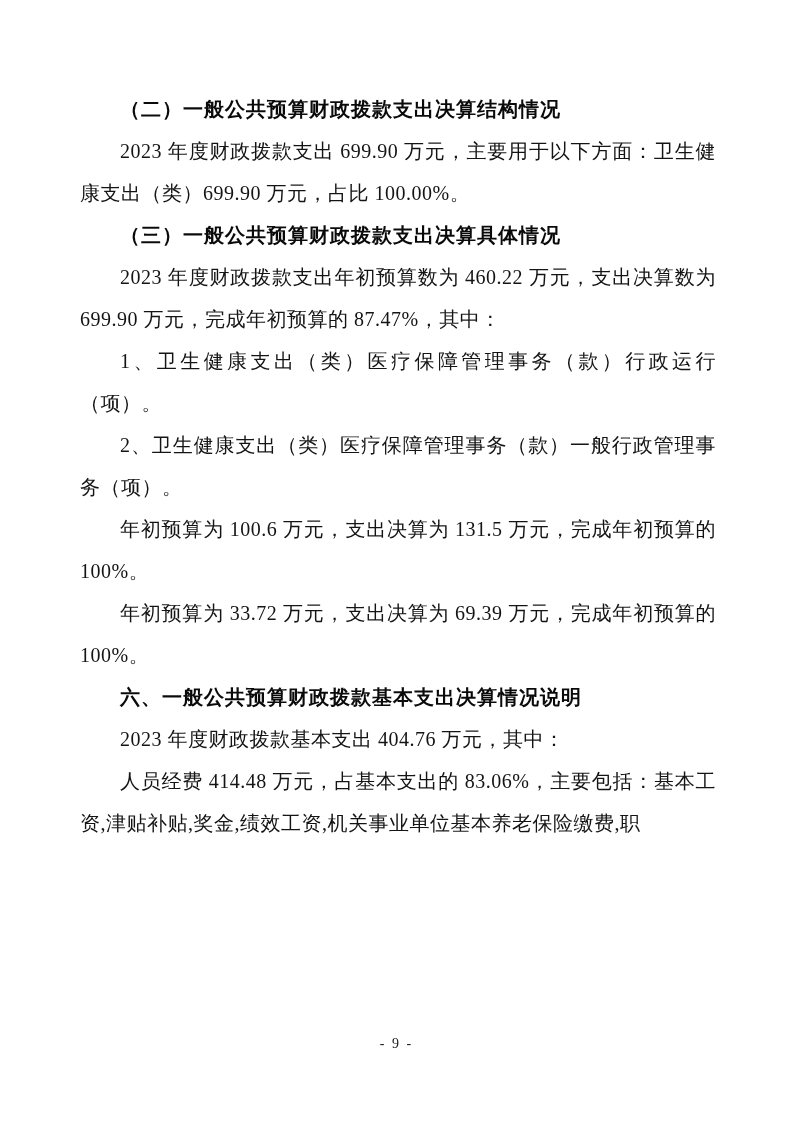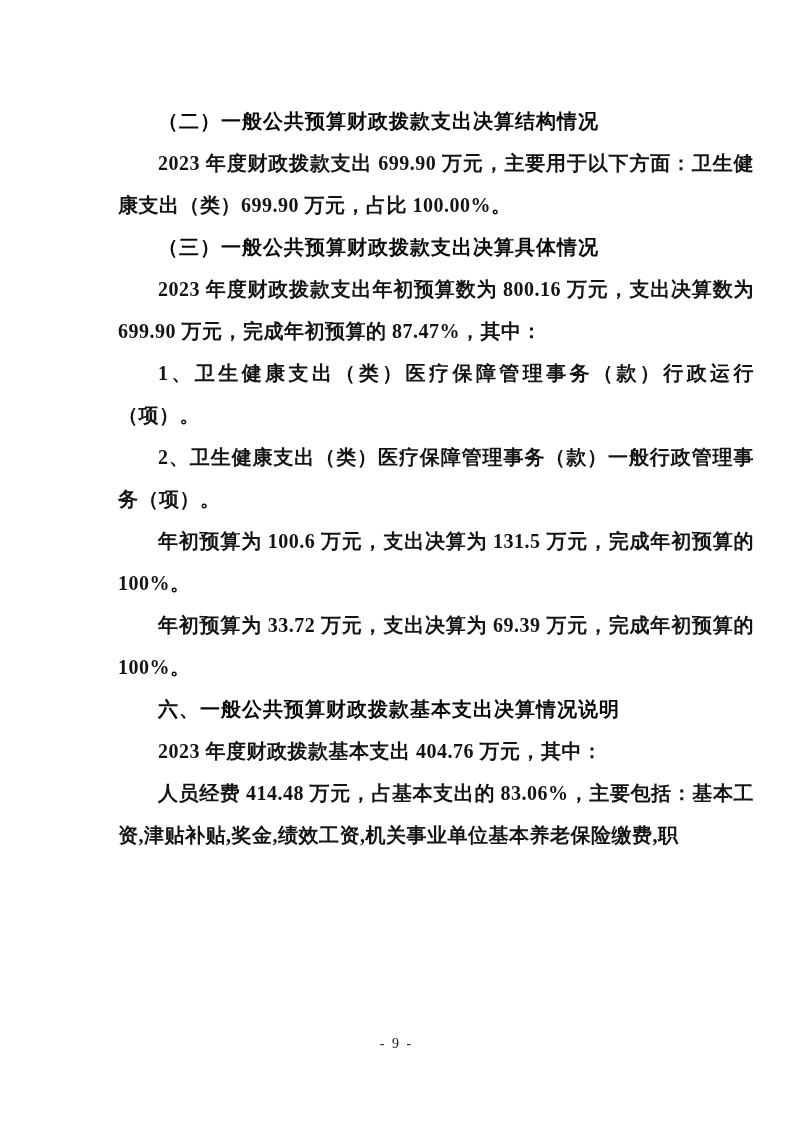--- a/index.html
+++ b/index.html
@@ -11,33 +11,32 @@
     position: relative;
     width: 793px;
     height: 1122px;
     background: #ffffff;
     overflow: hidden;
     font-family: "Liberation Serif", "DejaVu Serif", serif;
     color: #141414;
   }
   .content {
     position: absolute;
-    top: 100px;
+    top: 88px;
     left: 80px;
     width: 636px;
     font-size: 20px;
     line-height: 42px;
     text-align: justify;
     text-justify: inter-ideograph;
-    margin-left: 38px;
   }
   .para {
     margin: 0;
     text-indent: 2em;
-    font-weight: bold;
+    font-weight: normal;
     letter-spacing: 0.5px;
   }
   .sub-heading,
   .main-heading {
     margin: 0;
     text-indent: 2em;
     font-weight: bold;
     font-size: 20px;
     line-height: 42px;
     color: #0a0a0a;
@@ -56,21 +55,21 @@
   }
 </style>
 </head>
 <body>
 
 <div class="page">
   <div class="content">
     <p class="sub-heading">（二）一般公共预算财政拨款支出决算结构情况</p>
     <p class="para">2023 年度财政拨款支出 699.90 万元，主要用于以下方面：卫生健康支出（类）699.90 万元，占比 100.00%。</p>
     <p class="sub-heading">（三）一般公共预算财政拨款支出决算具体情况</p>
-    <p class="para">2023 年度财政拨款支出年初预算数为 800.16 万元，支出决算数为 699.90 万元，完成年初预算的 87.47%，其中：</p>
+    <p class="para">2023 年度财政拨款支出年初预算数为 460.22 万元，支出决算数为 699.90 万元，完成年初预算的 87.47%，其中：</p>
     <p class="para">1、卫生健康支出（类）医疗保障管理事务（款）行政运行（项）。</p>
     <p class="para">2、卫生健康支出（类）医疗保障管理事务（款）一般行政管理事务（项）。</p>
     <p class="para">年初预算为 100.6 万元，支出决算为 131.5 万元，完成年初预算的 100%。</p>
     <p class="para">年初预算为 33.72 万元，支出决算为 69.39 万元，完成年初预算的 100%。</p>
     <p class="main-heading">六、一般公共预算财政拨款基本支出决算情况说明</p>
     <p class="para">2023 年度财政拨款基本支出 404.76 万元，其中：</p>
     <p class="para">人员经费 414.48 万元，占基本支出的 83.06%，主要包括：基本工资,津贴补贴,奖金,绩效工资,机关事业单位基本养老保险缴费,职</p>
   </div>
   <div class="footer">- 9 -</div>
 </div>

